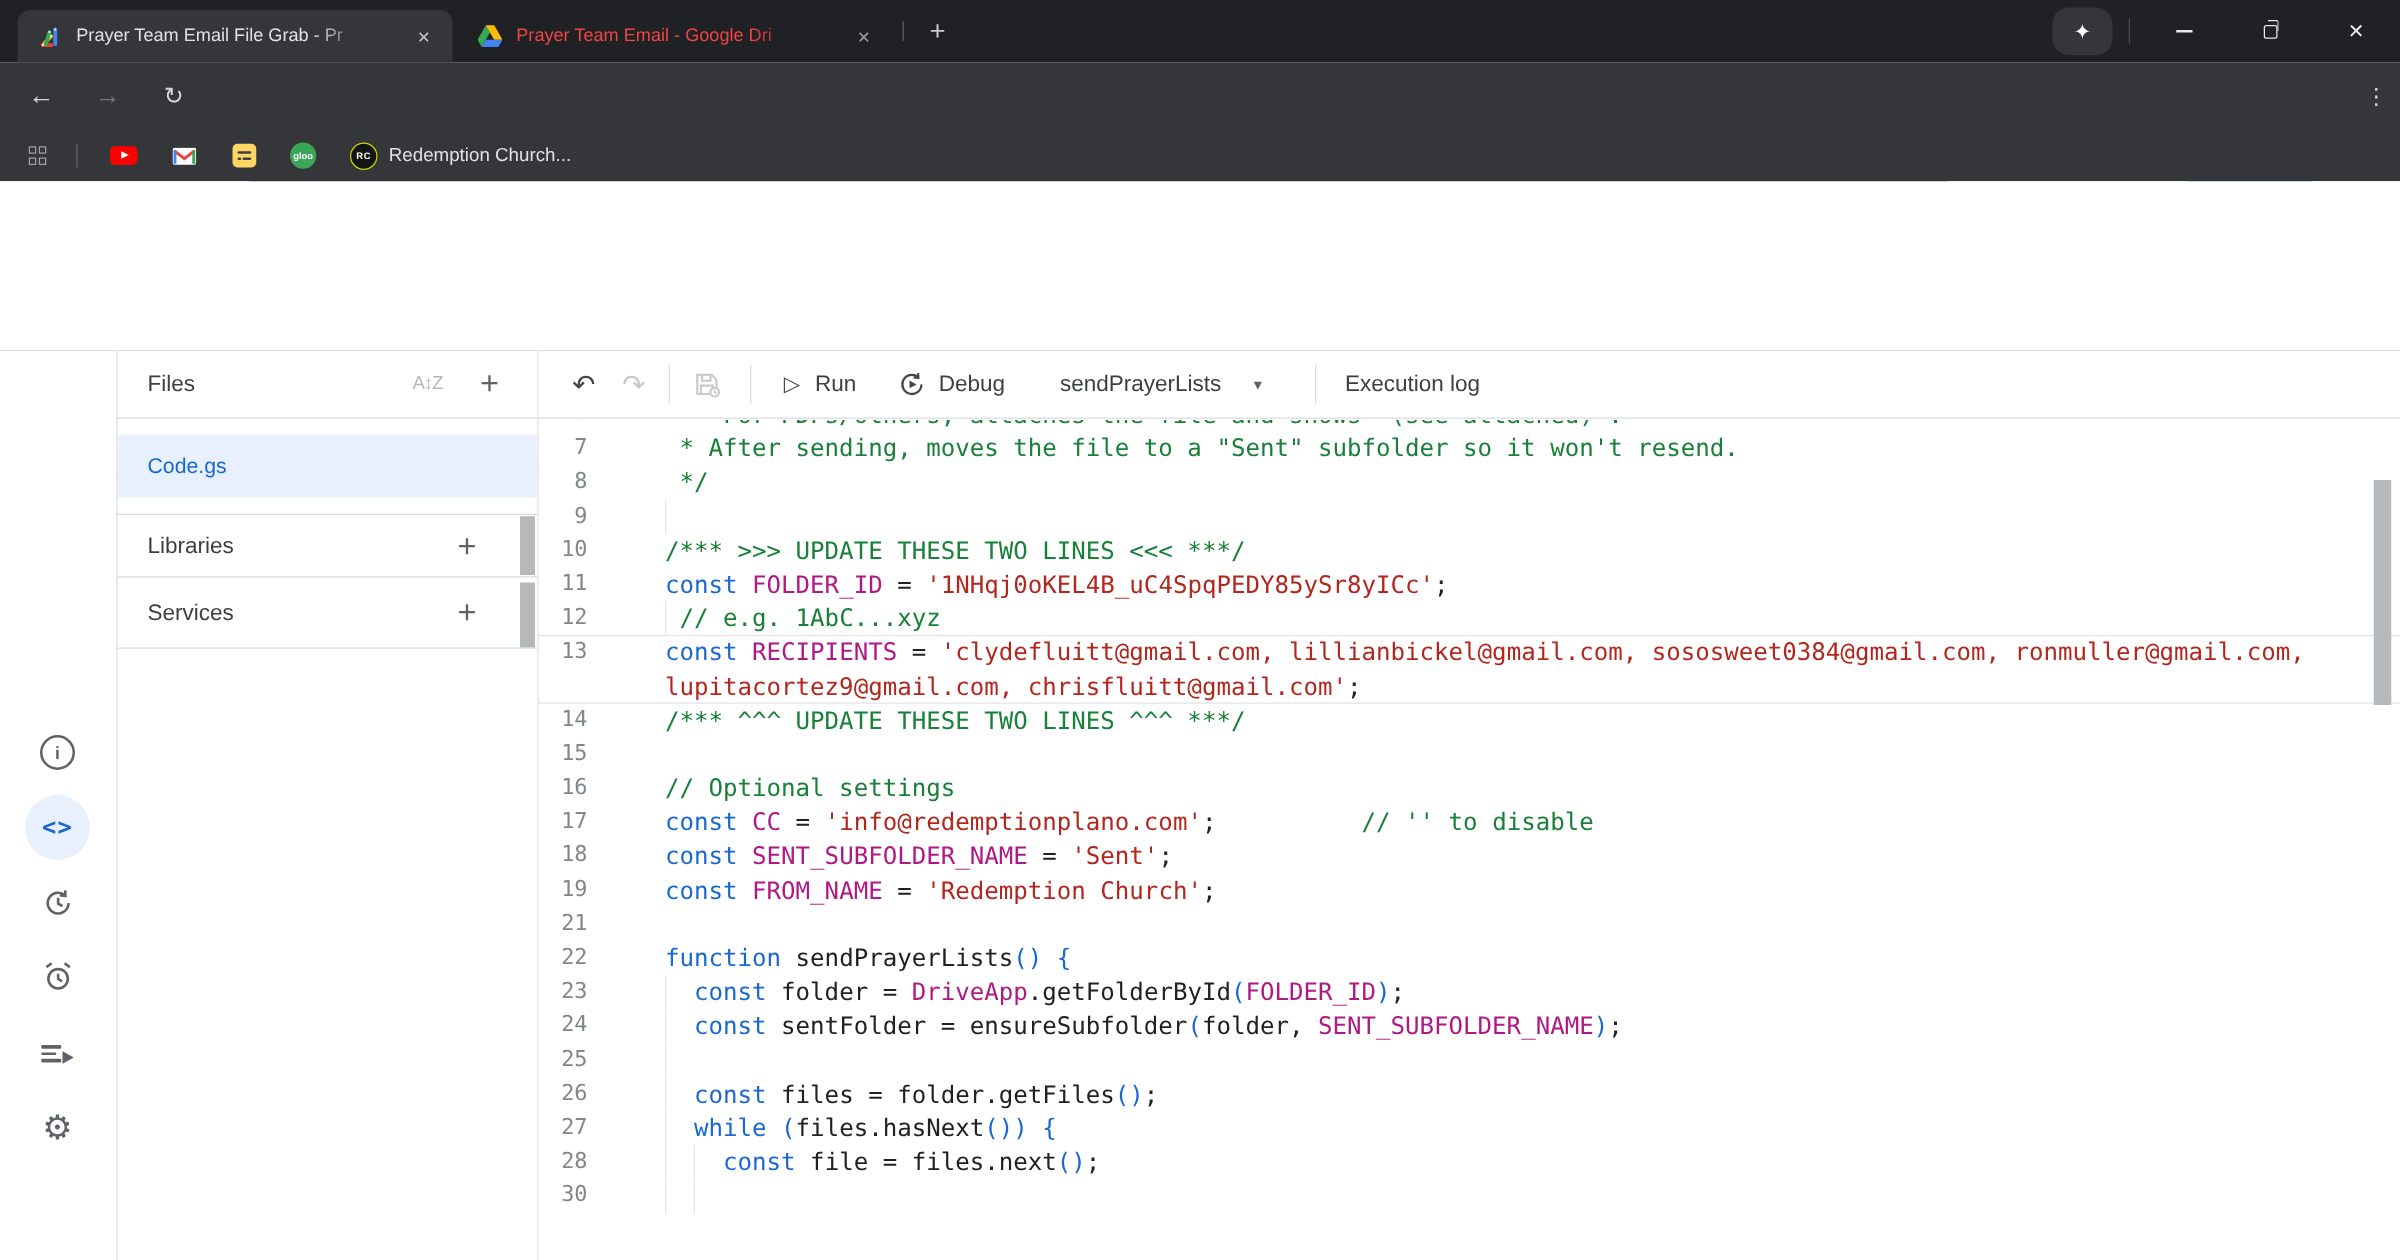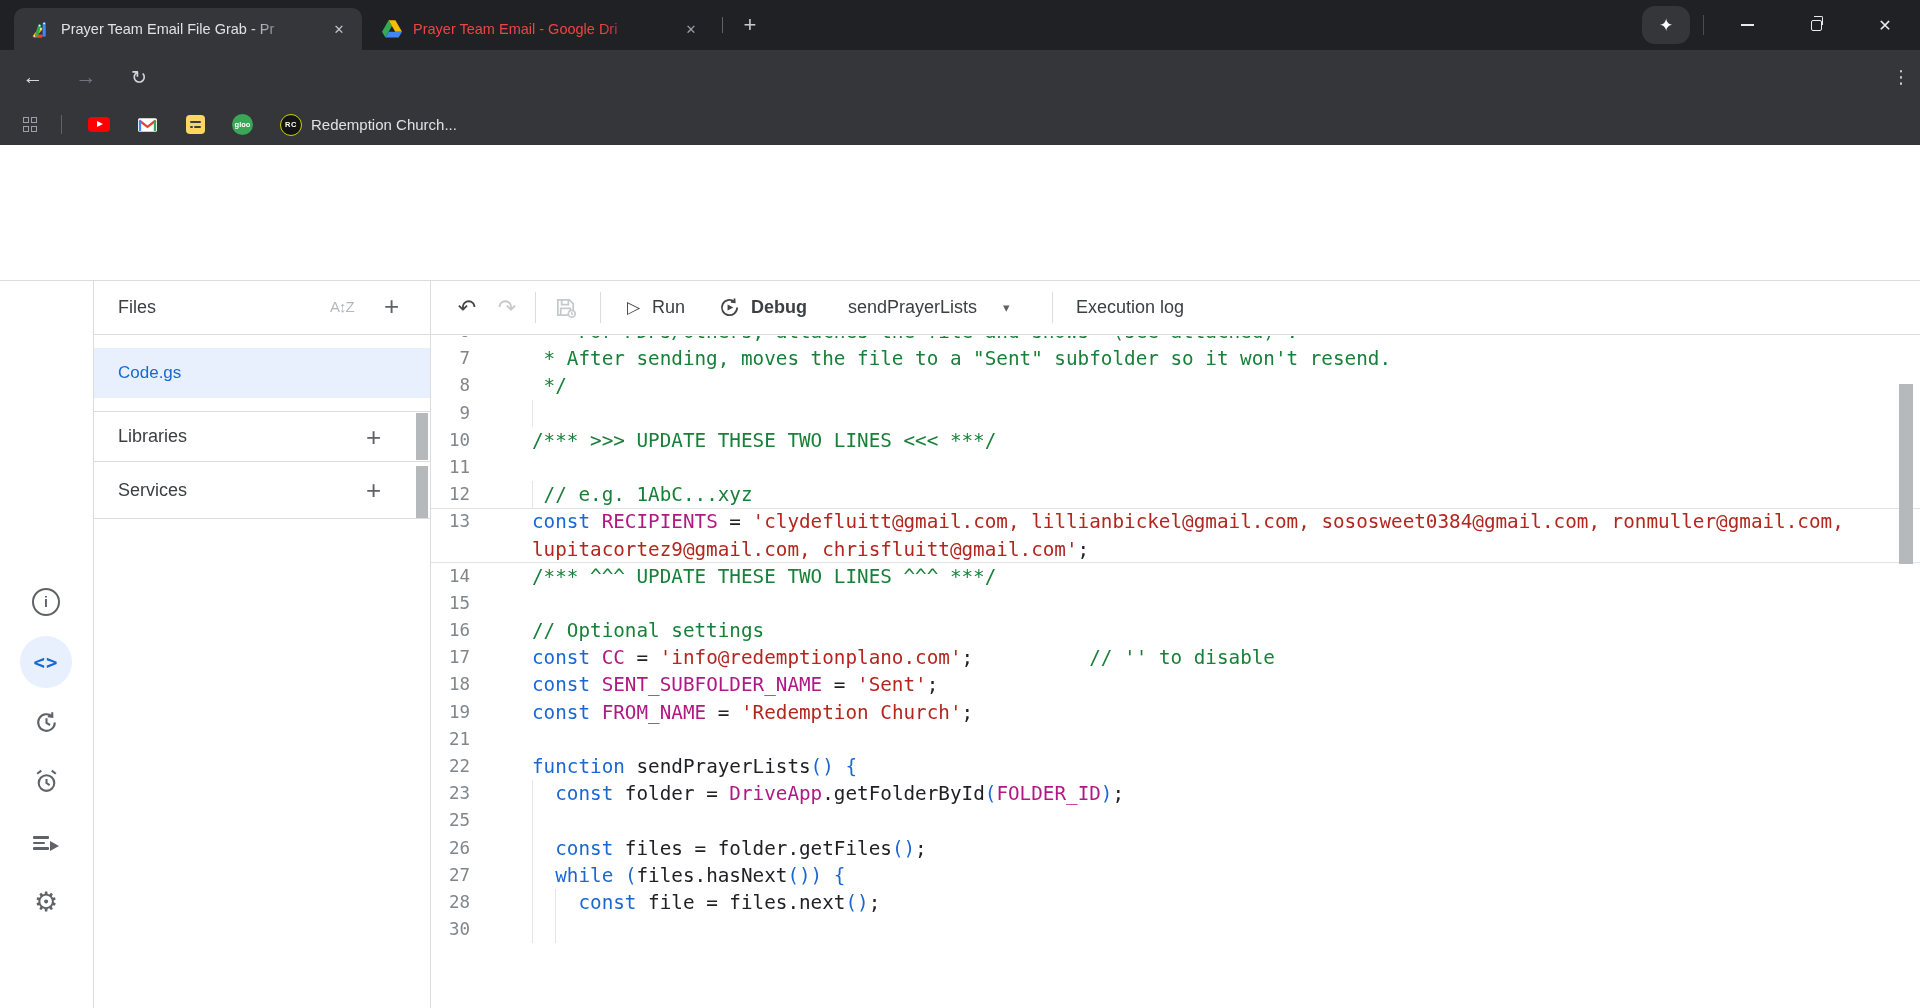--- a/index.html
+++ b/index.html
@@ -113,21 +113,21 @@
   
   #editor{position:absolute;left:431px;top:281px;width:1489px;height:727px;background:#fff;}
   #ed-toolbar{position:absolute;left:0;top:0;width:100%;height:54px;border-bottom:1px solid #dadce0;box-sizing:border-box;}
   .edt{position:absolute;top:0;height:53px;display:flex;align-items:center;color:#444746;}
   #undo{left:20px;width:32px;justify-content:center;font-size:22px;}
   #redo{left:60px;width:32px;justify-content:center;font-size:22px;color:#c6c9cb;}
   .eddiv{position:absolute;top:11px;width:1px;height:31px;background:#dadce0;}
   #save-ic{left:117px;width:34px;justify-content:center;}
   #run-btn{left:196px;font-size:18px;font-weight:500;color:#3c4043;}
   #run-btn .gl{font-size:17px;margin-right:12px;color:#444746;}
-  #debug-btn{left:288px;font-size:18px;font-weight:700;color:#3c4043;}
+  #debug-btn{left:288px;font-size:18px;font-weight:400;color:#3c4043;}
   #debug-btn svg{margin-right:11px;}
   #fn-select{left:417px;font-size:18px;color:#3c4043;}
   #fn-select .caret{font-size:13px;margin-left:26px;color:#5f6368;}
   #exec-log{left:645px;font-size:18px;font-weight:500;color:#3c4043;}
   #code-view{position:absolute;left:0;top:55px;width:100%;height:672px;overflow:hidden;}
   #code-stack{position:absolute;left:0;top:-18px;width:100%;}
   .code-row{position:relative;height:27.2px;width:100%;}
   .code-row .ln{position:absolute;left:0;top:0;width:39px;text-align:right;
      font:17.5px/27.2px "DejaVu Sans Mono",monospace;color:#80868b;}
   .code-row .code{position:absolute;left:101px;top:0;white-space:pre;
@@ -420,20 +420,21 @@
             <span class="ln">9</span>
             <i class="guide" style="left: 101px;"></i>
             <span class="code"></span>
           </div>
           <div class="code-row">
             <span class="ln">10</span>
             <span class="code"><span class="tk-c">/*** &gt;&gt;&gt; UPDATE THESE TWO LINES &lt;&lt;&lt; ***/</span></span>
           </div>
           <div class="code-row">
             <span class="ln">11</span>
+            <span class="code"><span class="tk-k">const</span><span class="tk-t"> </span><span class="tk-v">FOLDER_ID</span><span class="tk-t"> = </span><span class="tk-s">'1NHqj0oKEL4B_uC4SpqPEDY85ySr8yICc'</span><span class="tk-t">;</span></span>
           </div>
           <div class="code-row">
             <span class="ln">12</span>
             <i class="guide" style="left: 101px;"></i>
             <span class="code"><span class="tk-t"> </span><span class="tk-c">// e.g. 1AbC...xyz</span></span>
           </div>
           <div class="code-row cur-top">
             <span class="ln">13</span>
             <span class="code"><span class="tk-k">const</span><span class="tk-t"> </span><span class="tk-v">RECIPIENTS</span><span class="tk-t"> = </span><span class="tk-s">'clydefluitt@gmail.com, lillianbickel@gmail.com, sososweet0384@gmail.com, ronmuller@gmail.com,</span></span>
           </div>
@@ -472,20 +473,25 @@
           <div class="code-row">
             <span class="ln">22</span>
             <span class="code"><span class="tk-k">function</span><span class="tk-t"> sendPrayerLists</span><span class="tk-p">()</span><span class="tk-t"> </span><span class="tk-p">{</span></span>
           </div>
           <div class="code-row">
             <span class="ln">23</span>
             <i class="guide" style="left: 101px;"></i>
             <span class="code"><span class="tk-t">  </span><span class="tk-k">const</span><span class="tk-t"> folder = </span><span class="tk-v">DriveApp</span><span class="tk-t">.getFolderById</span><span class="tk-p">(</span><span class="tk-v">FOLDER_ID</span><span class="tk-p">)</span><span class="tk-t">;</span></span>
           </div>
           <div class="code-row">
+            <span class="ln">24</span>
+            <i class="guide" style="left: 101px;"></i>
+            <span class="code"><span class="tk-t">  </span><span class="tk-k">const</span><span class="tk-t"> sentFolder = ensureSubfolder</span><span class="tk-p">(</span><span class="tk-t">folder, </span><span class="tk-v">SENT_SUBFOLDER_NAME</span><span class="tk-p">)</span><span class="tk-t">;</span></span>
+          </div>
+          <div class="code-row">
             <span class="ln">25</span>
             <i class="guide" style="left: 101px;"></i>
             <span class="code"></span>
           </div>
           <div class="code-row">
             <span class="ln">26</span>
             <i class="guide" style="left: 101px;"></i>
             <span class="code"><span class="tk-t">  </span><span class="tk-k">const</span><span class="tk-t"> files = folder.getFiles</span><span class="tk-p">()</span><span class="tk-t">;</span></span>
           </div>
           <div class="code-row">

